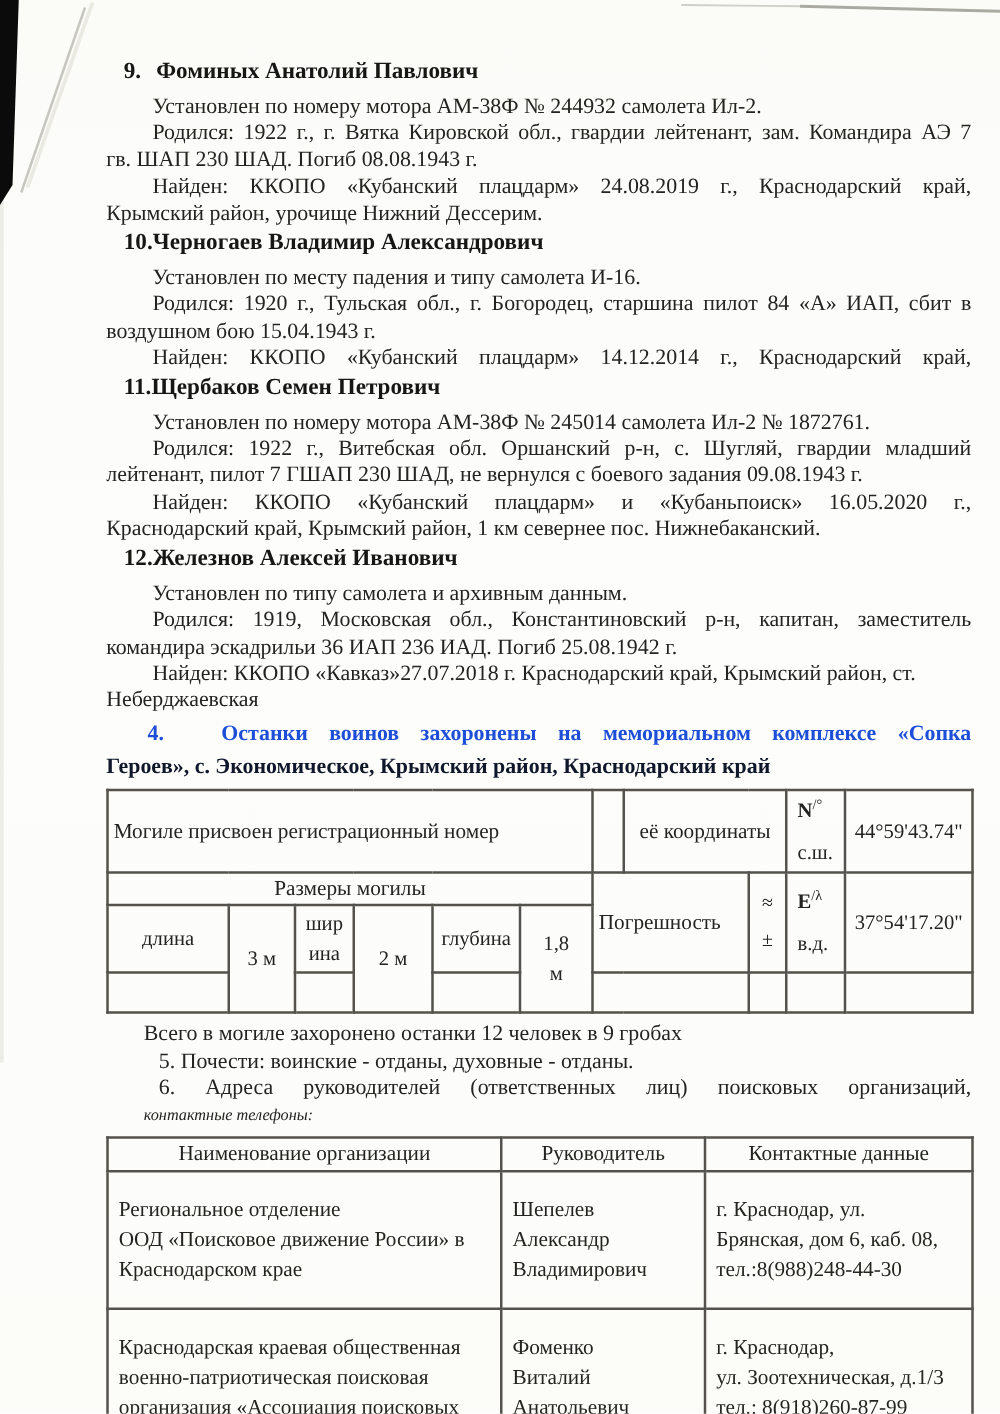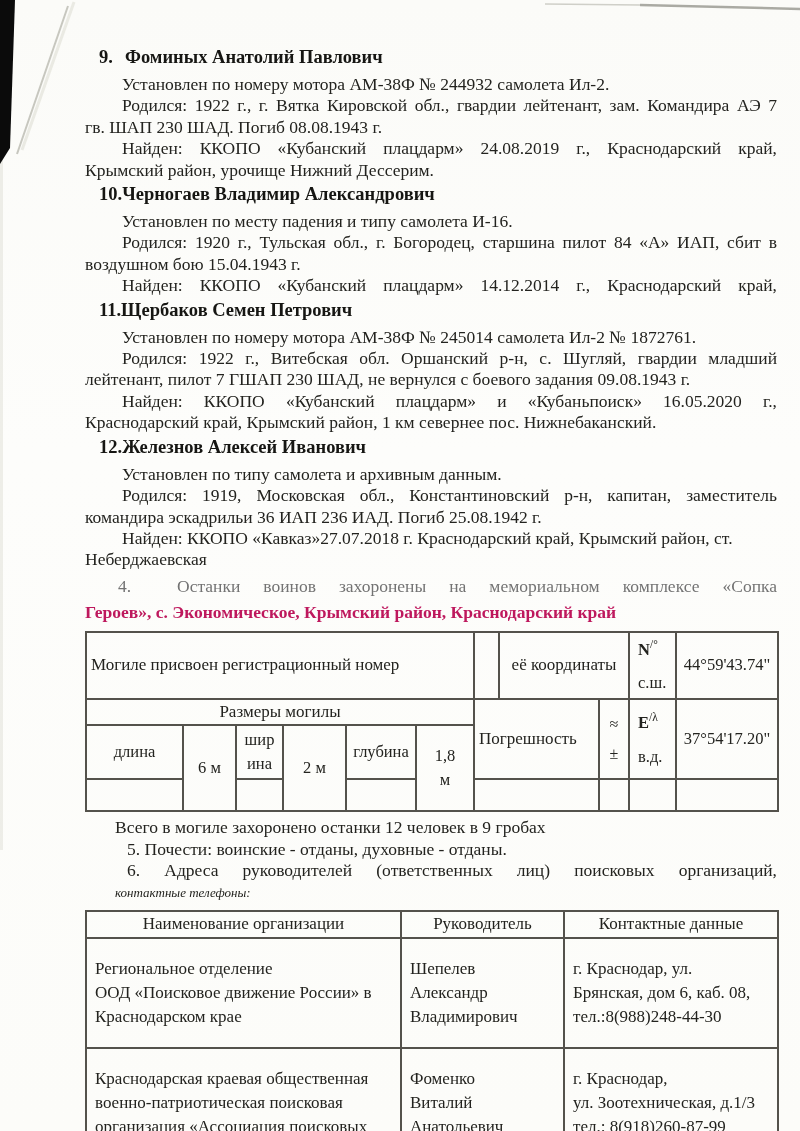--- a/index.html
+++ b/index.html
@@ -14,24 +14,24 @@
   .doc{position:relative;margin-left:85px;width:692px;padding-top:44px;}
 
   .ln{font-size:17.5px;line-height:21.4px;text-align:left;}
   .ind{text-indent:37px;}
   .jf{text-align:justify;text-align-last:justify;}
 
   .eh{font-size:18.5px;font-weight:700;line-height:23px;margin:2px 0 5px 14px;color:#161613;}
   .eh .num{margin:0;}
   .eh .num.w{display:inline-block;width:26px;}
 
-  .s4l1{margin-left:33px;font-weight:400;font-size:17.5px;line-height:26px;
-        text-align:justify;text-align-last:justify;color:#737373;margin-top:2px;}
+  .s4l1{margin-left:33px;font-weight:700;font-size:17.5px;line-height:26px;
+        text-align:justify;text-align-last:justify;color:#1d4ed8;margin-top:2px;}
   .s4num{display:inline-block;width:59px;}
-  .s4l2{font-weight:700;font-size:17.5px;line-height:26px;color:#be185d;margin-bottom:6px;}
+  .s4l2{font-weight:700;font-size:17.5px;line-height:26px;color:#0f172a;margin-bottom:6px;}
 
   table{border-collapse:collapse;table-layout:fixed;}
   .t1{width:692px;margin-top:6px;}
   .t1 td{border:2px solid #54524c;font-size:16.5px;vertical-align:middle;padding:2px 4px;}
   .t1 .reg{font-size:17px;}
   .t1 .coords{text-align:center;font-size:17px;}
   .t1 .sizes{text-align:center;font-size:17px;}
   .t1 .dlabel{text-align:center;}
   .t1 .dval{text-align:center;}
   .t1 .wbrk{word-break:break-all;line-height:24px;padding:2px 5px;text-align:center;}
@@ -133,21 +133,21 @@
           <div>±</div>
         </td>
         <td class="symcell" rowspan="2">
           <div class="topline"><span class="sym">E</span><span class="sup">/λ</span></div>
           <div>в.д.</div>
         </td>
         <td class="cval" rowspan="2">37°54'17.20"</td>
       </tr>
       <tr style="height:42px">
         <td class="dlabel">длина</td>
-        <td class="dval" rowspan="2">6 м</td>
+        <td class="dval" rowspan="2">3 м</td>
         <td class="wbrk">ширина</td>
         <td class="dval" rowspan="2">2 м</td>
         <td class="dlabel">глубина</td>
         <td class="dval deep" rowspan="2">1,8
 м</td>
       </tr>
       <tr style="height:32px">
         <td></td>
         <td></td>
         <td></td>

